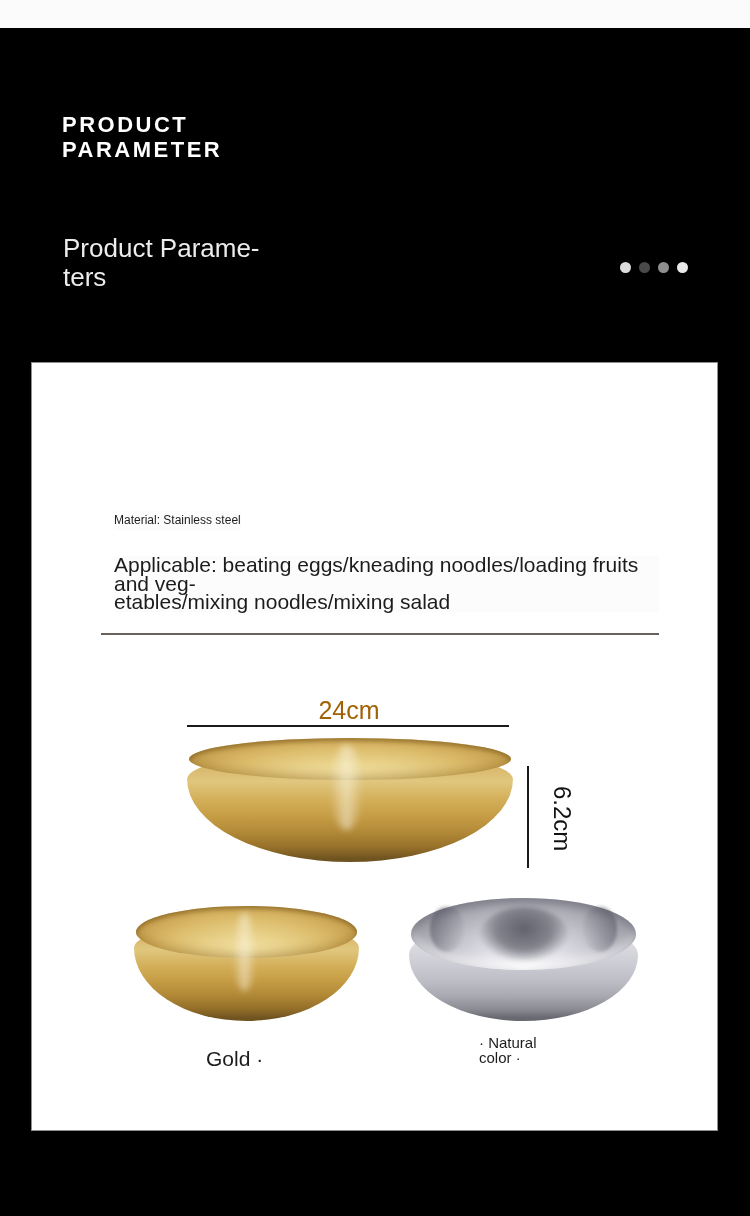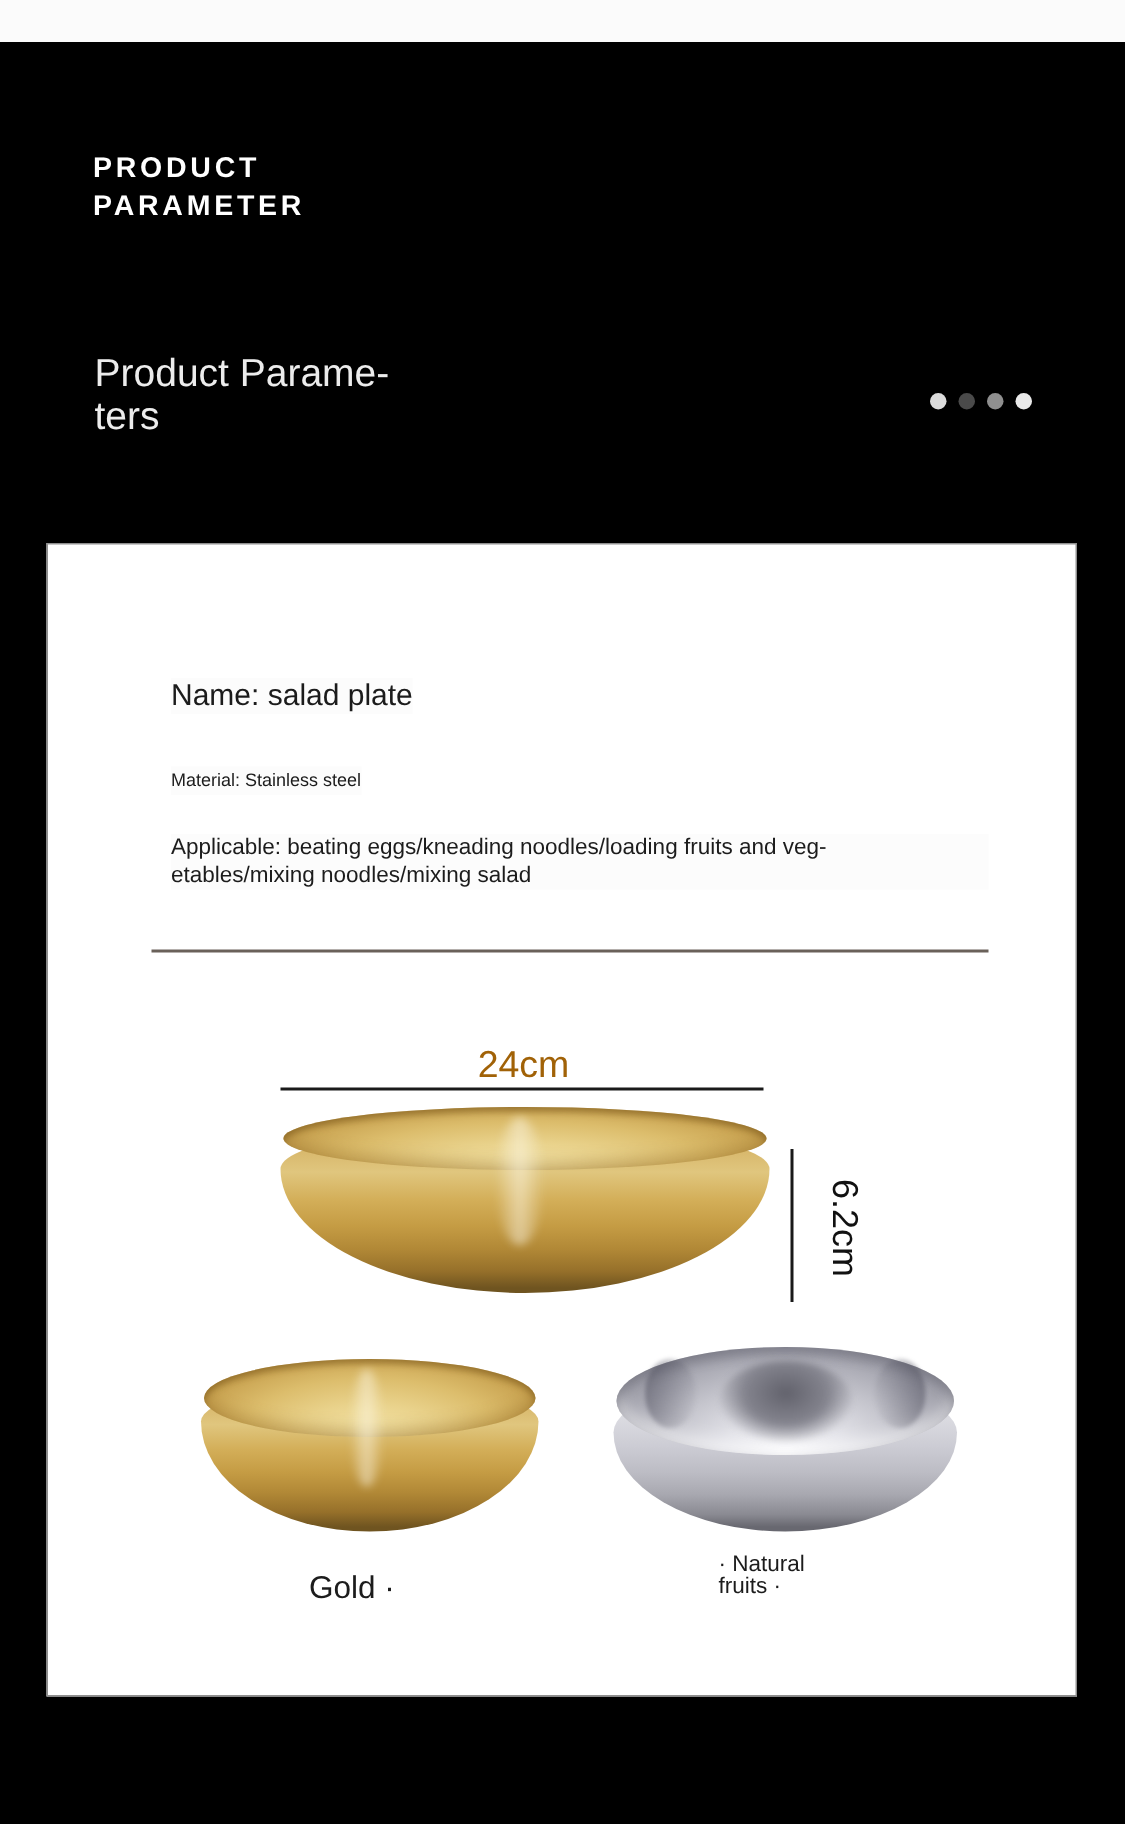--- a/index.html
+++ b/index.html
@@ -3,40 +3,40 @@
 <meta charset="utf-8">
 <style>
   html,body{margin:0;padding:0;background:#000;}
   .screen{
     position:relative;width:750px;height:1216px;background:#000;
     font-family:"Liberation Sans", sans-serif;overflow:hidden;
   }
   .top-strip{position:absolute;left:0;top:0;width:750px;height:28px;background:#fbfbfb;}
   
   .eyebrow{
-    position:absolute;left:62px;top:100px;color:#ffffff;font-weight:bold;
-    font-size:19px;line-height:25px;letter-spacing:2.5px;white-space:pre-line;
+    position:absolute;left:62px;top:112px;color:#ffffff;font-weight:bold;
+    font-size:22px;line-height:25px;letter-spacing:2.5px;white-space:pre-line;
   }
   .title{
     position:absolute;left:47px;top:218px;margin:16px;color:#ececec;font-weight:400;
     font-size:26px;line-height:29px;white-space:pre-line;
   }
   .dots{position:absolute;left:620px;top:262px;display:flex;gap:8px;}
   .dot{width:11px;height:11px;border-radius:50%;background:#888;}
   
   .card{
     position:absolute;left:31px;top:362px;width:687px;height:769px;
     background:#ffffff;border:1px solid #8f8f8f;box-sizing:border-box;
   }
   .spec{position:absolute;color:#1c1c1c;white-space:pre-line;background:#fcfcfc;}
   .spec-name{left:82px;top:89px;font-size:20px;line-height:24px;}
   .spec-material{left:82px;top:148px;font-size:12px;line-height:19px;}
   .spec-size{left:356px;top:80px;font-size:16.5px;line-height:19px;width:270px;}
   .spec-process{left:356px;top:139px;font-size:16.5px;line-height:19px;width:270px;}
-  .spec-applicable{left:82px;top:193px;font-size:15px;line-height:18.5px;width:545px;}
+  .spec-applicable{left:82px;top:193px;font-size:21px;line-height:18.5px;width:545px;}
   .divider{position:absolute;left:69px;top:270px;width:558px;border-top:2px solid #6a615a;}
   
   .dim-width{position:absolute;left:217px;top:333px;width:200px;text-align:center;
     color:#a16207;font-size:25px;}
   .h-line{position:absolute;left:155px;top:362px;width:322px;border-top:2px solid #1a1a1a;}
   .v-line{position:absolute;left:495px;top:403px;height:102px;border-left:2px solid #1a1a1a;}
   .dim-height{position:absolute;left:544px;top:423px;color:#111;font-size:24px;
     transform:rotate(90deg);transform-origin:left top;white-space:nowrap;}
   
   .bowl{position:absolute;}
@@ -99,21 +99,20 @@
     <div class="dots">
       <span class="dot" style="background-color: rgb(220, 220, 220);"></span>
       <span class="dot" style="background-color: rgb(74, 74, 74);"></span>
       <span class="dot" style="background-color: rgb(143, 143, 143);"></span>
       <span class="dot" style="background-color: rgb(233, 233, 233);"></span>
     </div>
   </div>
 
   <section class="card">
 
-    <div class="spec spec-name">Name: salad plate</div>
     <div class="spec spec-material">Material: Stainless steel</div>
     <div class="spec spec-applicable">Applicable: beating eggs/kneading noodles/loading fruits and veg-
 etables/mixing noodles/mixing salad</div>
 
     <div class="divider"></div>
 
     <div class="dim-width">24cm</div>
     <div class="h-line"></div>
 
     <div class="bowl bowl-gold-large">
@@ -134,16 +133,16 @@
     <div class="bowl bowl-silver">
       <div class="bowl-body silver-body"></div>
       <div class="bowl-opening silver-opening"></div>
       <div class="silver-dome"></div>
       <div class="silver-streak streak-left"></div>
       <div class="silver-streak streak-right"></div>
     </div>
 
     <div class="variant-label label-gold">Gold ·</div>
     <div class="variant-label label-natural">· Natural
-fruits ·</div>
+color ·</div>
 
   </section>
 </div>
 
 </body></html>

